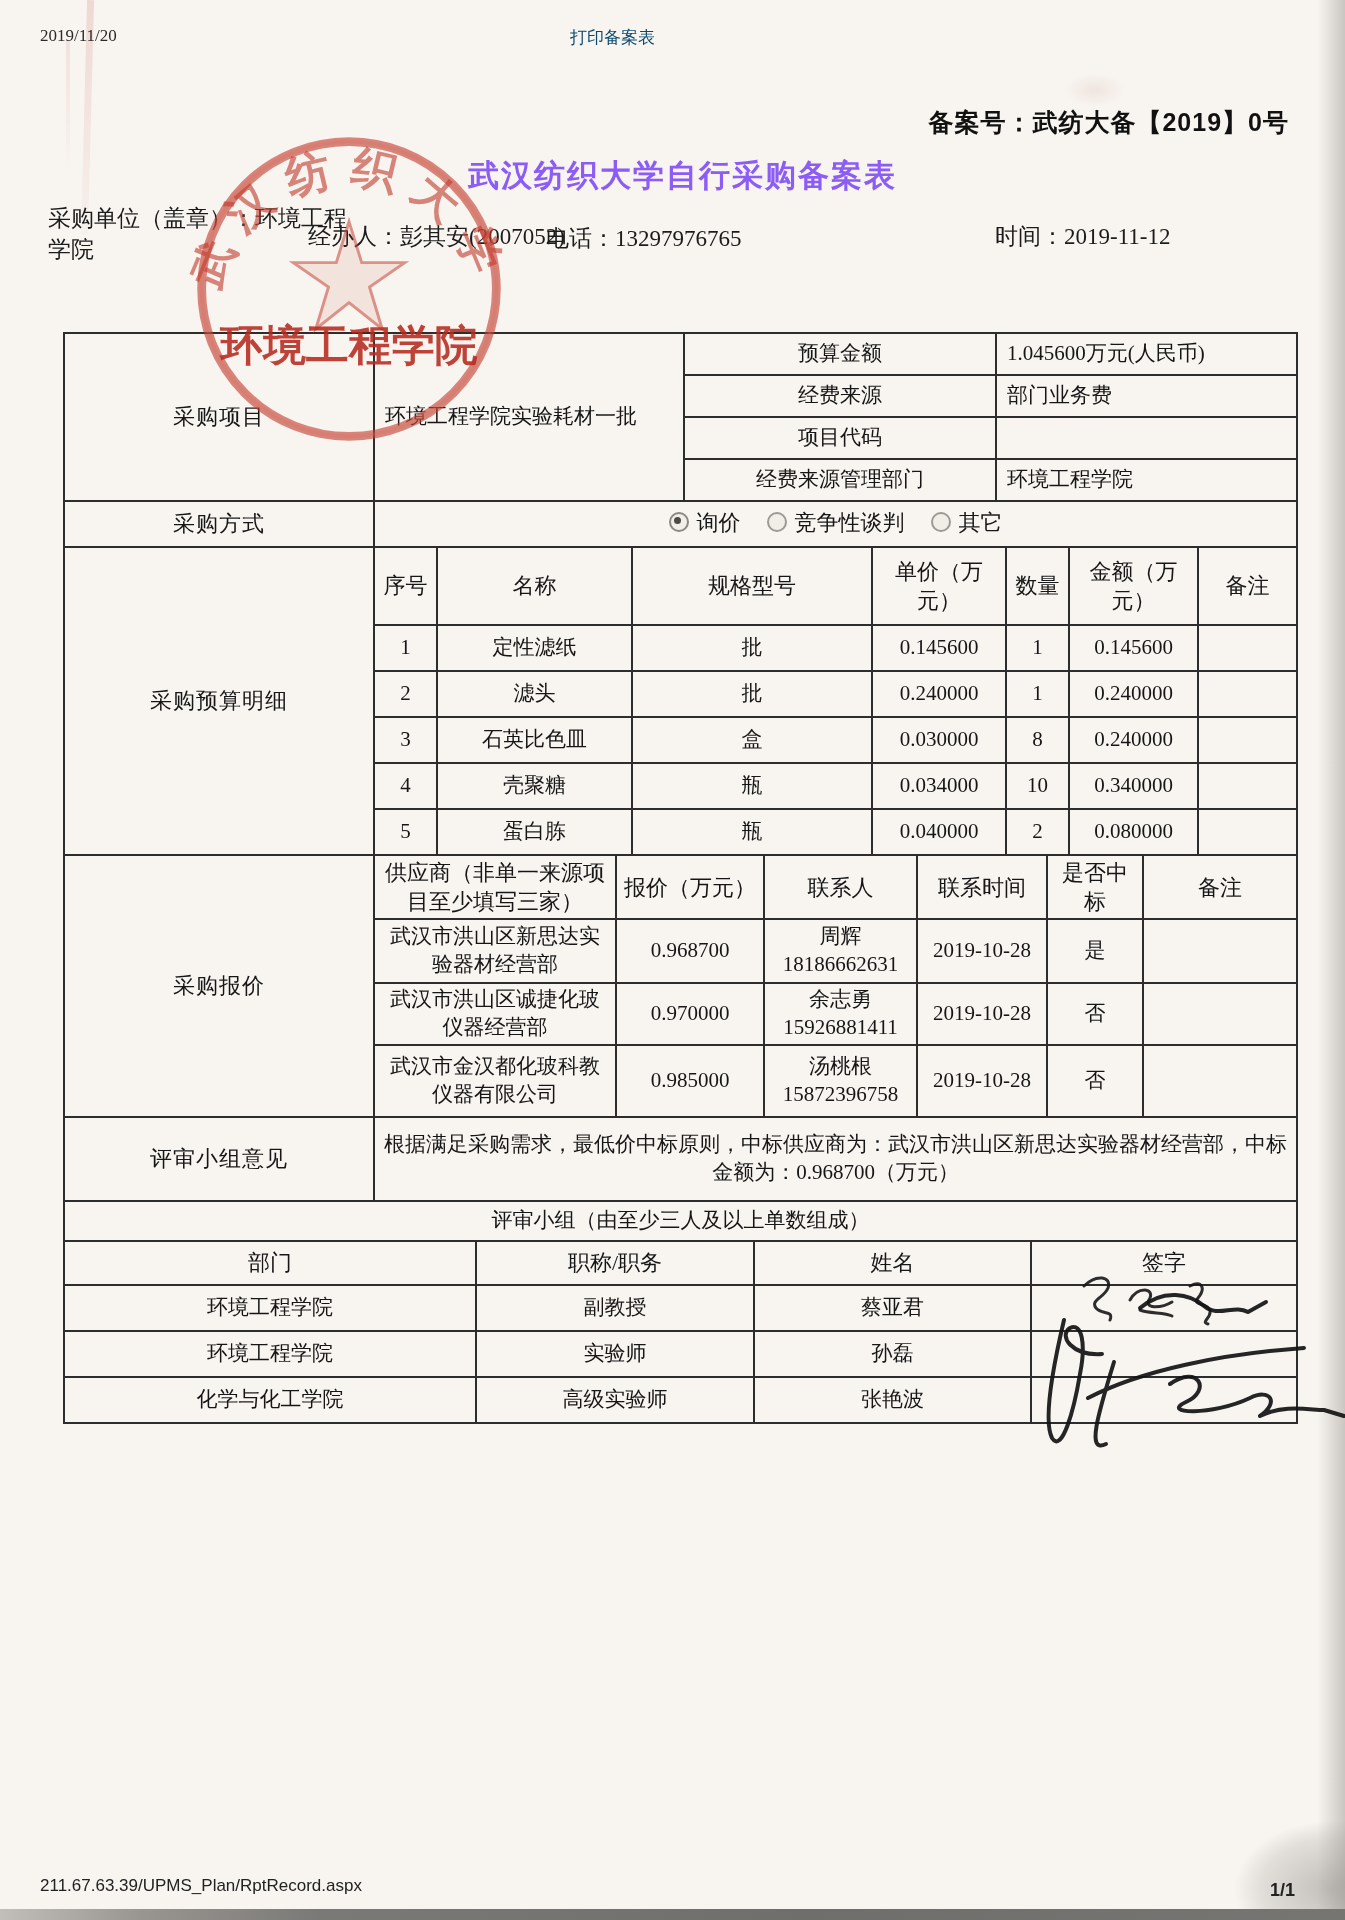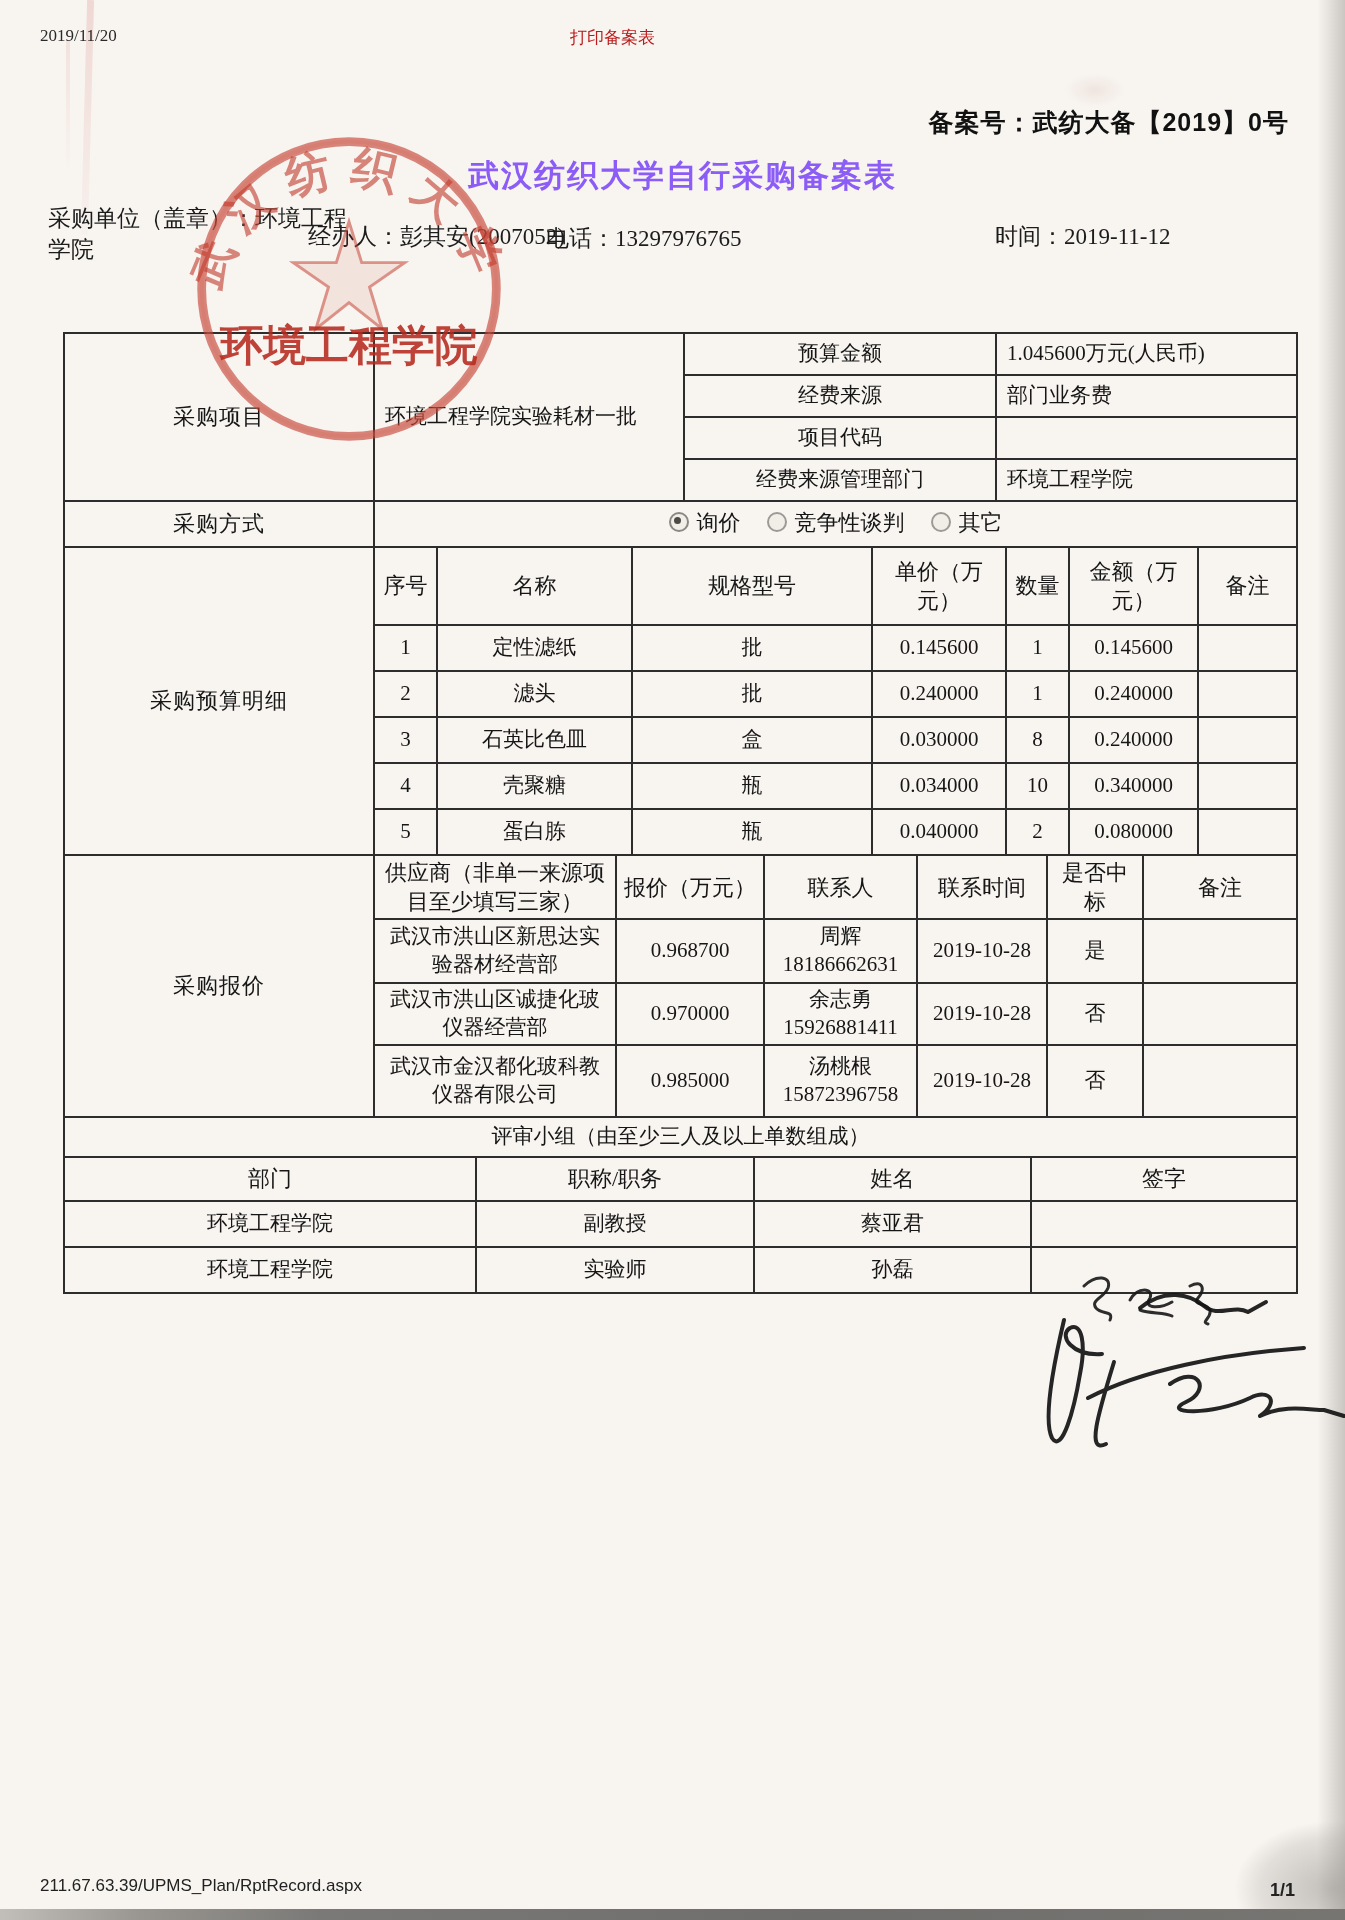--- a/index.html
+++ b/index.html
@@ -20,21 +20,21 @@
     background:linear-gradient(rgba(226,168,163,.38), rgba(226,168,163,.05));}
   .pink-streak-2{left:66px; top:40px; width:4px; height:140px;
     background:linear-gradient(rgba(226,168,163,.25), transparent);}
   .top-smudge{left:1050px; top:60px; width:90px; height:60px;
     background:radial-gradient(45px 25px at 50% 50%, rgba(214,180,170,.25), transparent 70%);}
 
   
   .print-date{position:absolute; left:40px; top:26px; font-family:Liberation Serif, serif;
     font-size:17px; color:#2a2a2a;}
   .print-title{position:absolute; left:0; right:120px; top:26px; text-align:center;
-    font-family:"Liberation Sans","DejaVu Sans",sans-serif; font-size:17px; color:#b91c1c;}
+    font-family:"Liberation Sans","DejaVu Sans",sans-serif; font-size:17px; color:#0c4a6e;}
   .footer-url{position:absolute; left:40px; top:1876px; font-family:"Liberation Sans","DejaVu Sans",sans-serif;
     font-size:17px; color:#222;}
   .footer-page{position:absolute; right:50px; top:1880px; font-family:"Liberation Sans","DejaVu Sans",sans-serif;
     font-size:18px; font-weight:bold; color:#222;}
 
   
   .filing-no{position:absolute; right:56px; top:106px; font-family:"Liberation Sans","DejaVu Sans",sans-serif;
     font-size:25px; font-weight:bold; letter-spacing:1px; color:#111;}
   .form-title{position:absolute; left:20px; right:0; top:155px; text-align:center;
     font-family:"Liberation Sans","DejaVu Sans",sans-serif; font-size:31px; font-weight:bold; letter-spacing:2px; color:#8b5cf6;}
@@ -271,20 +271,32 @@
           <span class="contact-name">汤桃根</span>
           <span class="contact-phone">15872396758</span>
         </td>
         <td>2019-10-28</td>
         <td>否</td>
         <td></td>
       </tr>
     </tbody>
       </table>
 
+    <table class="ft">
+      <colgroup>
+          <col style="width:310px">
+          <col style="width:923px">
+        </colgroup>
+      <tbody>
+          <tr style="height:84px">
+        <td class="lbl">评审小组意见</td>
+        <td class="opinion-cell">根据满足采购需求，最低价中标原则，中标供应商为：武汉市洪山区新思达实验器材经营部，中标金额为：0.968700（万元）</td>
+      </tr>
+    </tbody>
+      </table>
 
     <table class="ft">
       <colgroup>
           <col style="width:1233px">
         </colgroup>
       <tbody>
           <tr style="height:40px">
         <td class="banner-cell">评审小组（由至少三人及以上单数组成）</td>
       </tr>
     </tbody>
@@ -307,20 +319,26 @@
       <tr style="height:46px">
         <td>环境工程学院</td>
         <td>副教授</td>
         <td>蔡亚君</td>
         <td></td>
       </tr>
       <tr style="height:46px">
         <td>环境工程学院</td>
         <td>实验师</td>
         <td>孙磊</td>
+        <td></td>
+      </tr>
+      <tr style="height:46px">
+        <td>化学与化工学院</td>
+        <td>高级实验师</td>
+        <td>张艳波</td>
         <td></td>
       </tr>
     </tbody>
       </table>
   </div>
 
   <svg class="stamp-svg" viewBox="0 0 330 330">
     <defs>
       <path id="arcTop" d="M 38 225 A 132 132 0 1 1 292 225"></path>
     </defs>

